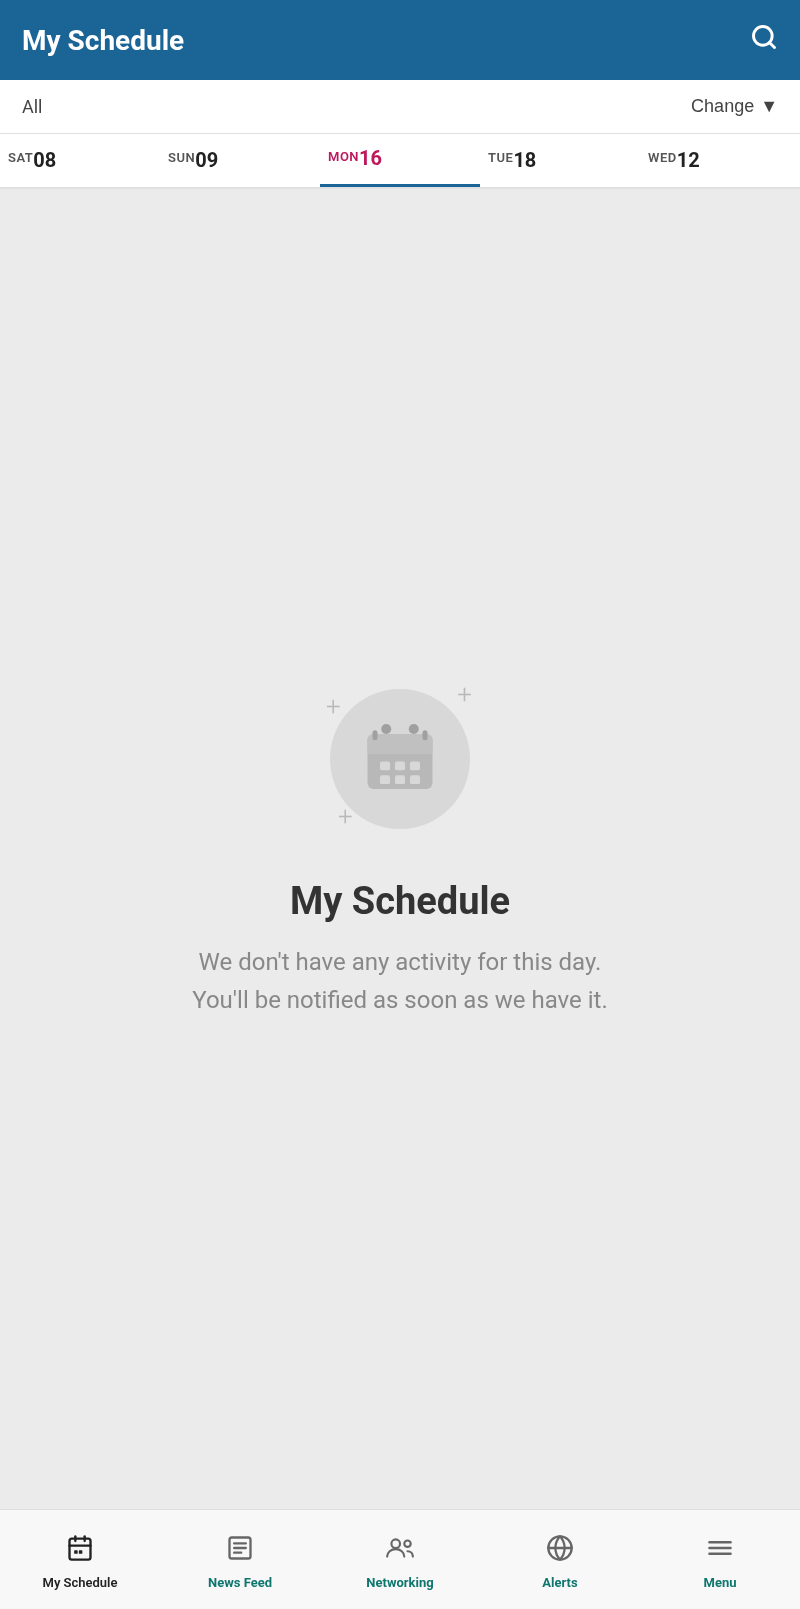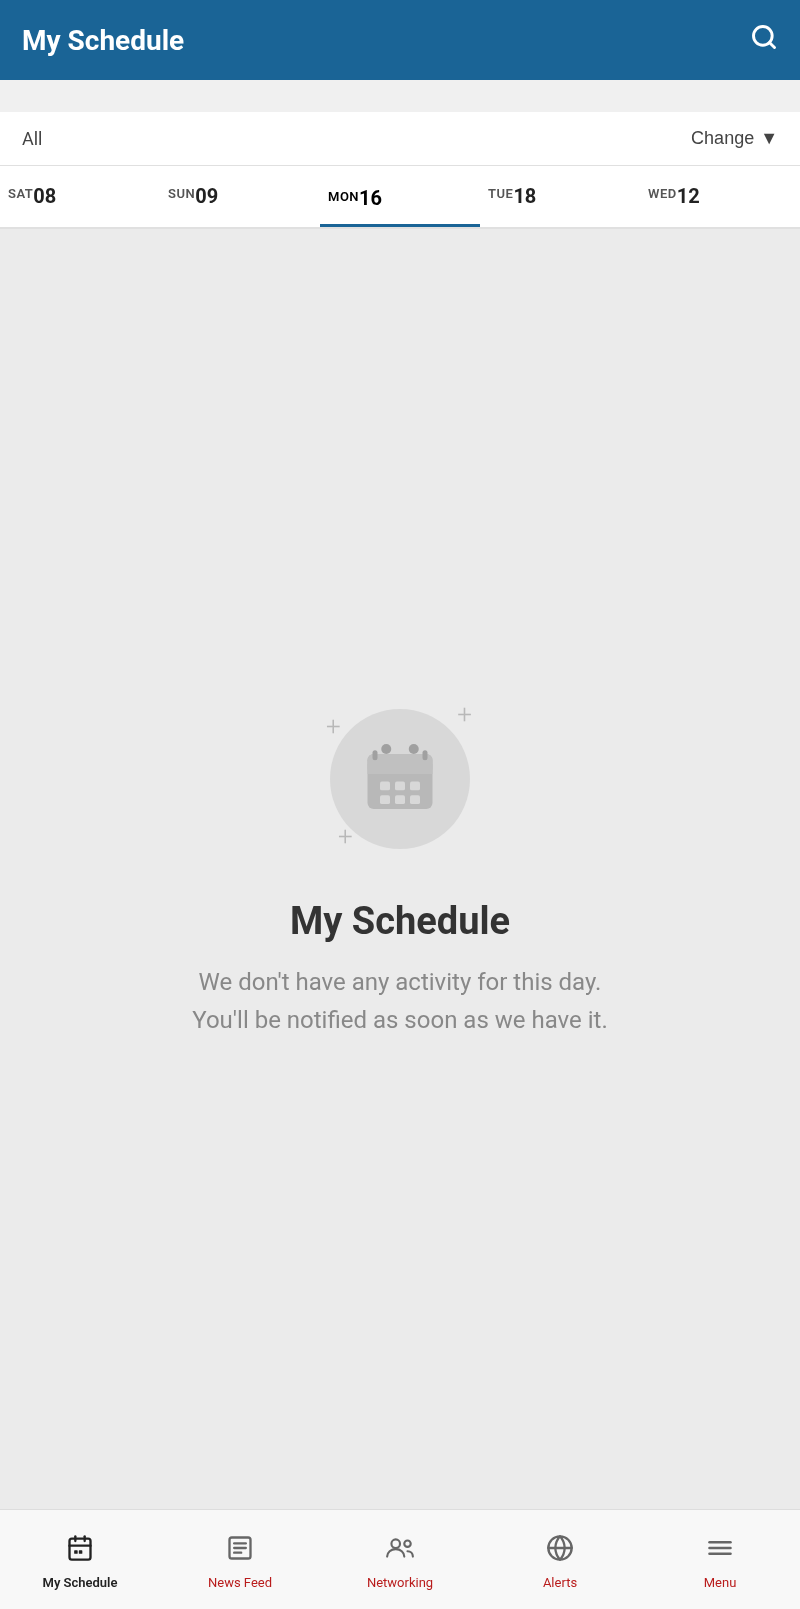--- a/index.html
+++ b/index.html
@@ -41,21 +41,20 @@
     }
 
     
     .filter-bar {
       background: #ffffff;
       display: flex;
       align-items: center;
       justify-content: space-between;
       padding: 16px 22px;
       border-bottom: 1px solid #e0e0e0;
-      margin-top: 32px;
     }
 
     .filter-all-label {
       font-size: 18px;
       color: #444;
     }
 
     .filter-change-btn {
       display: flex;
       align-items: flex-end;
@@ -98,22 +97,21 @@
     }
 
     .day-item .day-number {
       font-size: 20px;
       font-weight: bold;
       color: #222;
     }
 
     .day-item.active .day-name,
     .day-item.active .day-number {
-      color: #000000;
-      margin-top: 8px;
+      color: #be185d;
     }
 
     
     .main-content {
       flex: 1;
       background: #ebebeb;
       display: flex;
       flex-direction: column;
       align-items: center;
       justify-content: center;
@@ -213,22 +211,23 @@
       color: #222;
     }
 
     .nav-icon {
       font-size: 28px;
       color: #666;
     }
 
     .nav-label {
       font-size: 13px;
-      color: #b91c1c;
+      color: #0f766e;
       text-align: center;
+      font-weight: bold;
     }
 
     .nav-item.active .nav-label {
       font-weight: 600;
       color: #222;
     }
 
     .nav-item.active .nav-icon {
       color: #222;
     }

